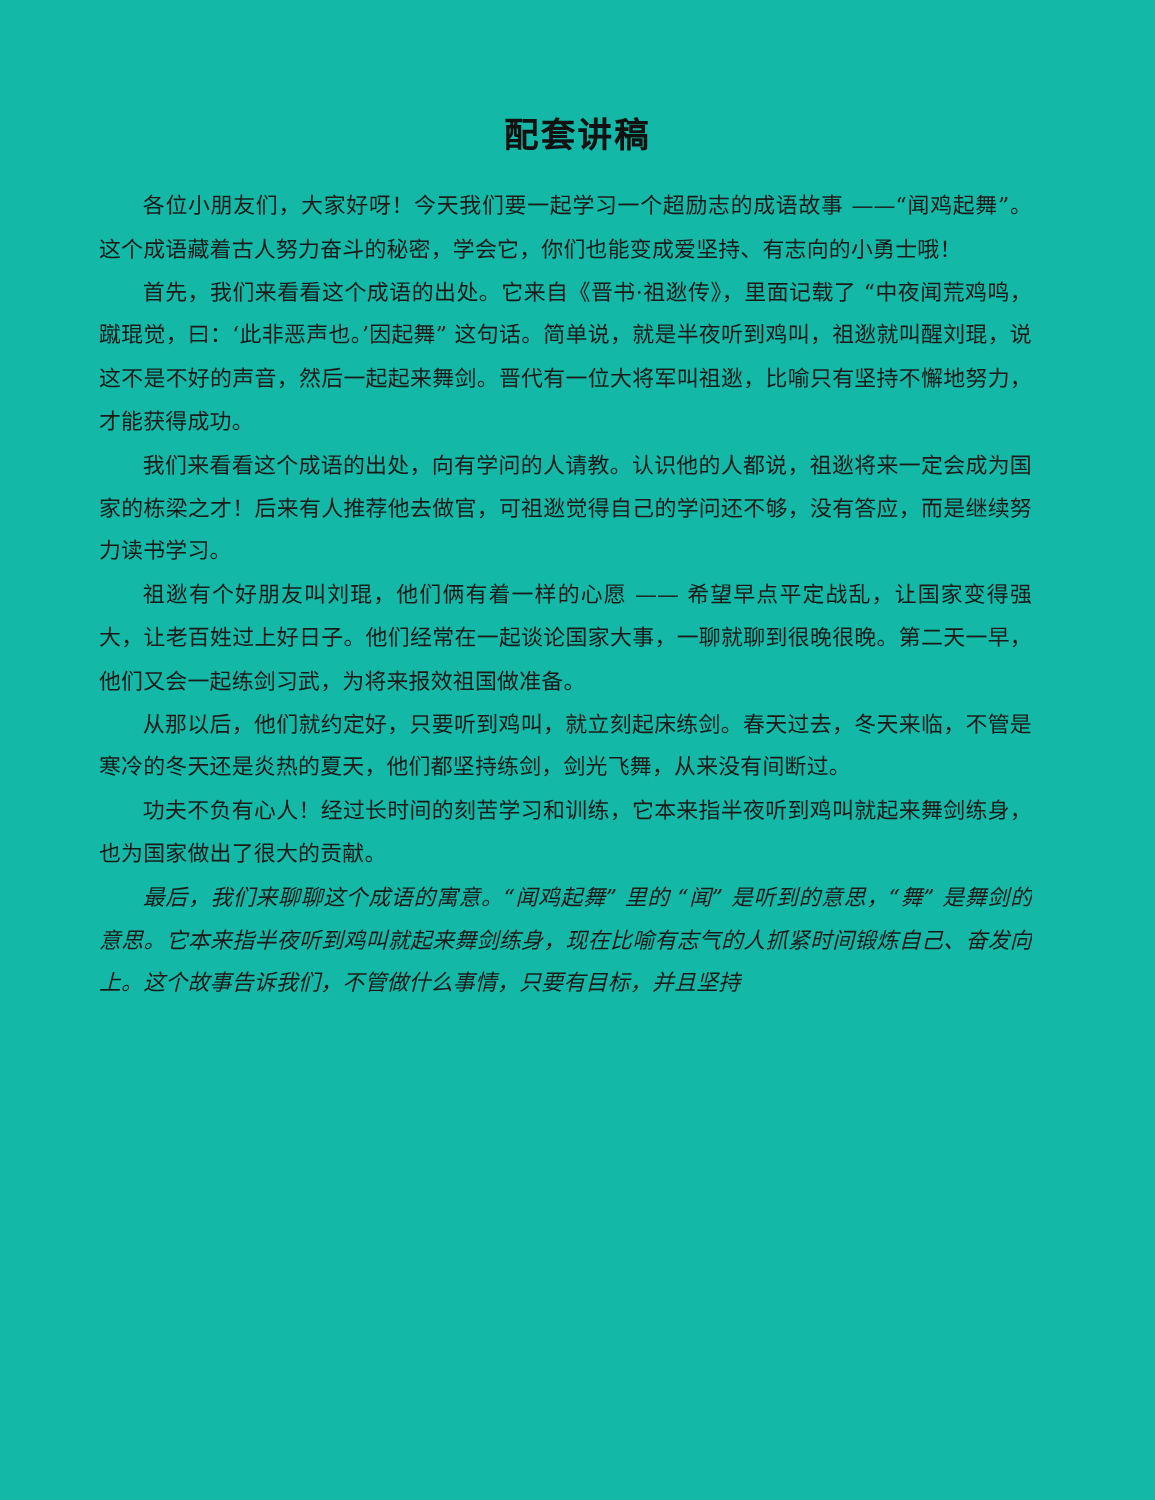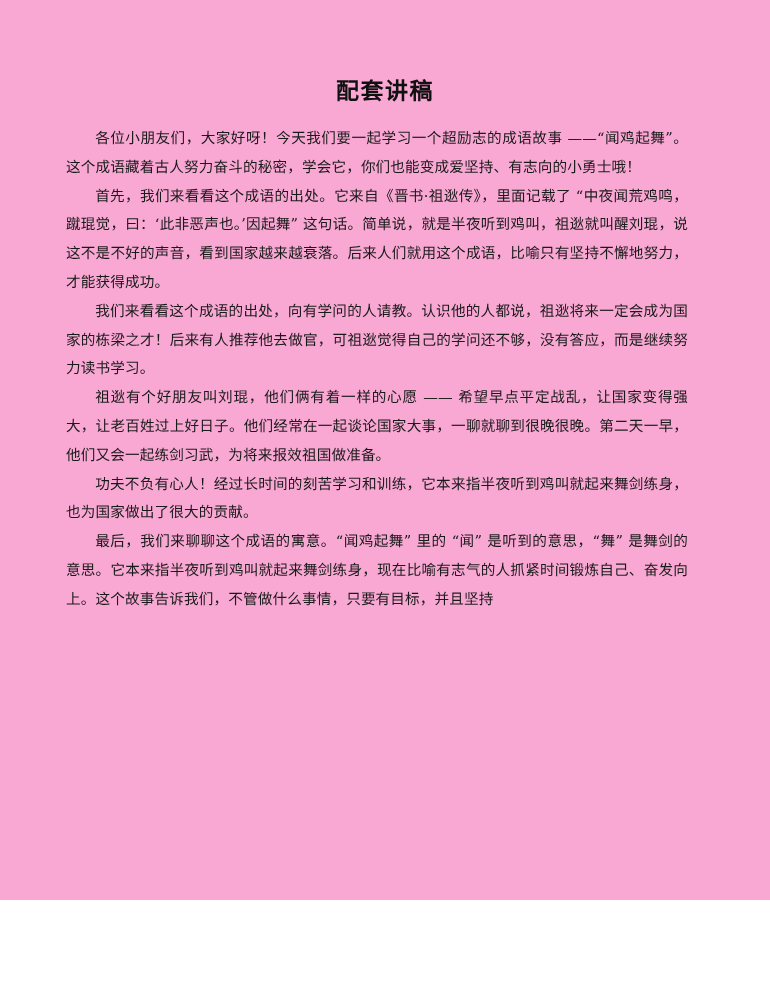--- a/index.html
+++ b/index.html
@@ -15,23 +15,23 @@
     overflow: hidden;
     font-family: "DejaVu Serif", "Liberation Serif", serif;
     color: #000000;
     -webkit-font-smoothing: antialiased;
   }
 
   .page {
     position: relative;
     box-sizing: border-box;
     width: 770px;
-    height: 900px;
+    height: 1000px;
     padding: 0 66px 0 66px;
-    background: #f9a8d4;
+    background: #14b8a6;
   }
 
   .doc-title {
     margin: 0;
     padding: 0;
     font-family: "DejaVu Sans", "Liberation Sans", sans-serif;
     font-weight: bold;
     font-size: 23px;
     line-height: 30px;
     letter-spacing: 1.5px;
@@ -54,31 +54,33 @@
     text-justify: inter-ideograph;
     text-indent: 2em;
     color: #1a1a1a;
     letter-spacing: 0.15px;
     word-break: break-all;
   }
 
   
   p.para:last-child {
     overflow: hidden;
+    font-style: italic;
   }
 </style>
 </head>
 <body>
 
 <div class="page">
 
   <h1 class="doc-title">配套讲稿</h1>
 
   <div class="body-block">
     <p class="para">各位小朋友们，大家好呀！今天我们要一起学习一个超励志的成语故事 ——“闻鸡起舞”。这个成语藏着古人努力奋斗的秘密，学会它，你们也能变成爱坚持、有志向的小勇士哦！</p>
-    <p class="para">首先，我们来看看这个成语的出处。它来自《晋书·祖逖传》，里面记载了 “中夜闻荒鸡鸣，蹴琨觉，曰：‘此非恶声也。’因起舞” 这句话。简单说，就是半夜听到鸡叫，祖逖就叫醒刘琨，说这不是不好的声音，看到国家越来越衰落。后来人们就用这个成语，比喻只有坚持不懈地努力，才能获得成功。</p>
+    <p class="para">首先，我们来看看这个成语的出处。它来自《晋书·祖逖传》，里面记载了 “中夜闻荒鸡鸣，蹴琨觉，曰：‘此非恶声也。’因起舞” 这句话。简单说，就是半夜听到鸡叫，祖逖就叫醒刘琨，说这不是不好的声音，然后一起起来舞剑。晋代有一位大将军叫祖逖，比喻只有坚持不懈地努力，才能获得成功。</p>
     <p class="para">我们来看看这个成语的出处，向有学问的人请教。认识他的人都说，祖逖将来一定会成为国家的栋梁之才！后来有人推荐他去做官，可祖逖觉得自己的学问还不够，没有答应，而是继续努力读书学习。</p>
     <p class="para">祖逖有个好朋友叫刘琨，他们俩有着一样的心愿 —— 希望早点平定战乱，让国家变得强大，让老百姓过上好日子。他们经常在一起谈论国家大事，一聊就聊到很晚很晚。第二天一早，他们又会一起练剑习武，为将来报效祖国做准备。</p>
+    <p class="para">从那以后，他们就约定好，只要听到鸡叫，就立刻起床练剑。春天过去，冬天来临，不管是寒冷的冬天还是炎热的夏天，他们都坚持练剑，剑光飞舞，从来没有间断过。</p>
     <p class="para">功夫不负有心人！经过长时间的刻苦学习和训练，它本来指半夜听到鸡叫就起来舞剑练身，也为国家做出了很大的贡献。</p>
     <p class="para">最后，我们来聊聊这个成语的寓意。“闻鸡起舞” 里的 “闻” 是听到的意思，“舞” 是舞剑的意思。它本来指半夜听到鸡叫就起来舞剑练身，现在比喻有志气的人抓紧时间锻炼自己、奋发向上。这个故事告诉我们，不管做什么事情，只要有目标，并且坚持</p>
   </div>
 
 </div>
 
 </body></html>

